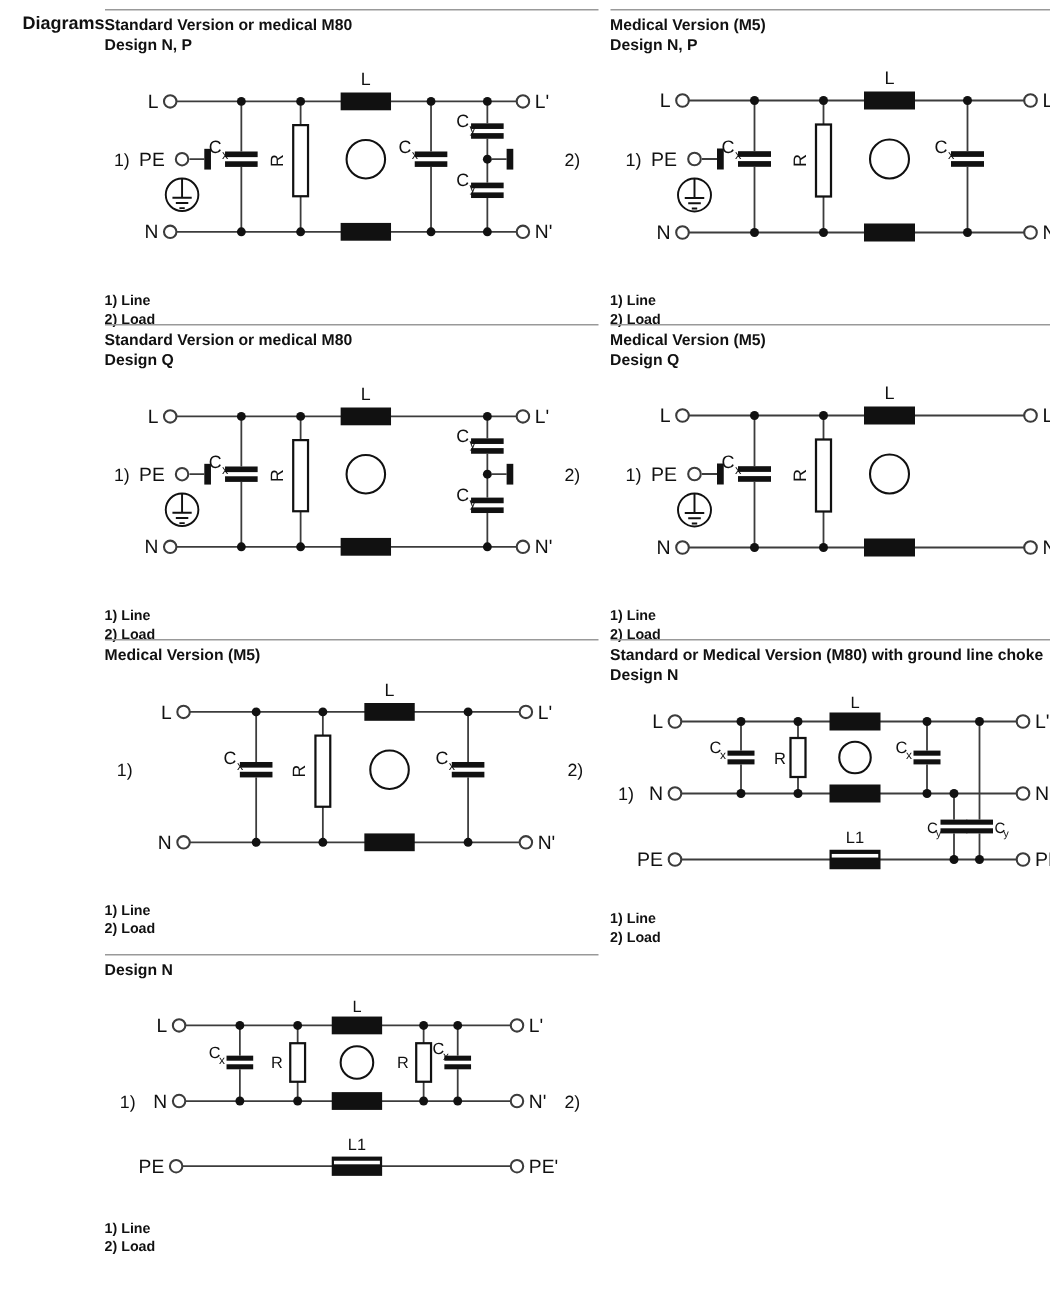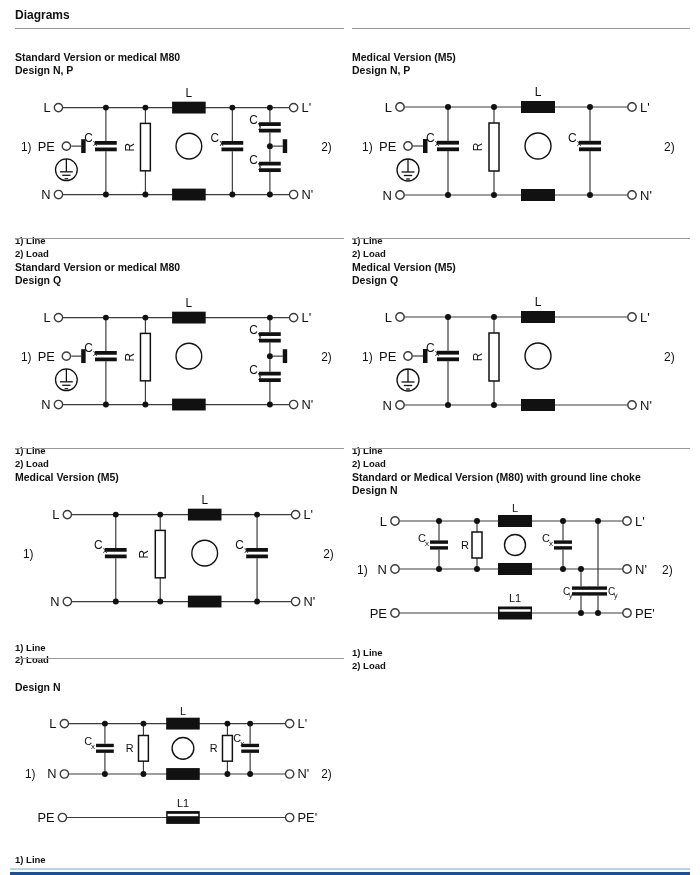--- a/index.html
+++ b/index.html
@@ -1,23 +1,23 @@
 <!DOCTYPE html>
 <html><head>
 <meta charset="utf-8">
 <style>
   html,body{margin:0;padding:0;background:#fff;}
   body{width:700px;height:875px;font-family:"Liberation Sans",sans-serif;color:#111;overflow:hidden;}
-  .page{box-sizing:border-box;width:700px;height:875px;padding:6px 10px 5px 15px;display:flex;flex-direction:column;}
+  .page{box-sizing:border-box;width:700px;height:875px;padding:6px 10px 5px 15px;display:flex;flex-direction:row;}
   .title{font-size:12px;font-weight:700;margin:2px 0 6px 0;}
   .columns{display:flex;gap:8px;align-items:flex-start;}
   .col{display:flex;flex-direction:column;}
   .col-left{width:329px;}
   .col-right{width:338px;}
-  .section{box-sizing:border-box;height:210px;border-top:1.5px solid #999;padding-top:22px;}
+  .section{box-sizing:border-box;height:210px;border-top:1.5px solid #999;padding-top:4px;}
   .sec-head{font-size:10.5px;font-weight:700;line-height:1.25;}
   .notes{font-size:9.5px;font-weight:700;line-height:1.3;margin-top:4px;}
   svg.circuit{display:block;margin:6px 0 2px 0;}
   svg .wire{stroke:#3c3c3c;stroke-width:1.2;fill:none;}
   svg text{font-family:"Liberation Sans",sans-serif;fill:#111;}
   .t-term{font-size:13px;}
   .t-ref{font-size:12px;}
   .t-comp{font-size:12px;}
   .t-sub{font-size:8.5px;}
   .t-comp-s{font-size:11px;}

